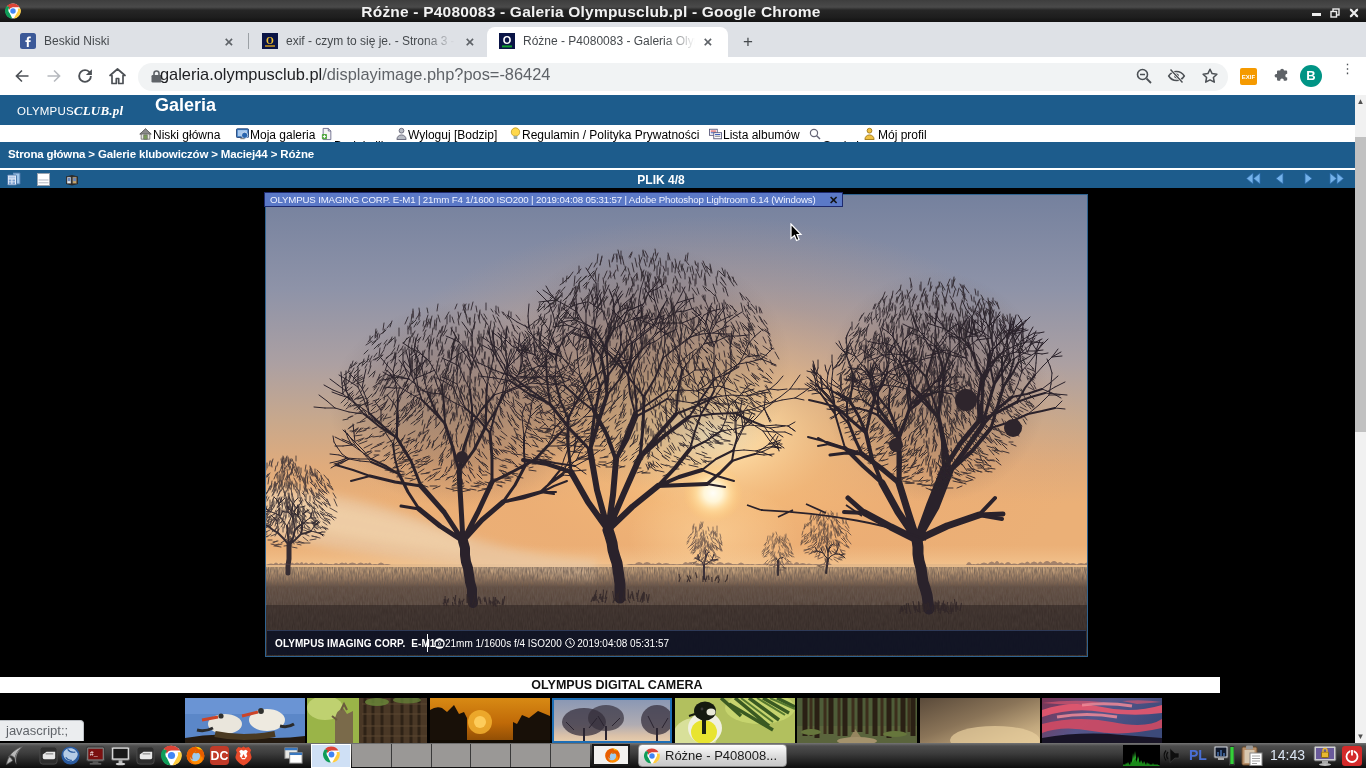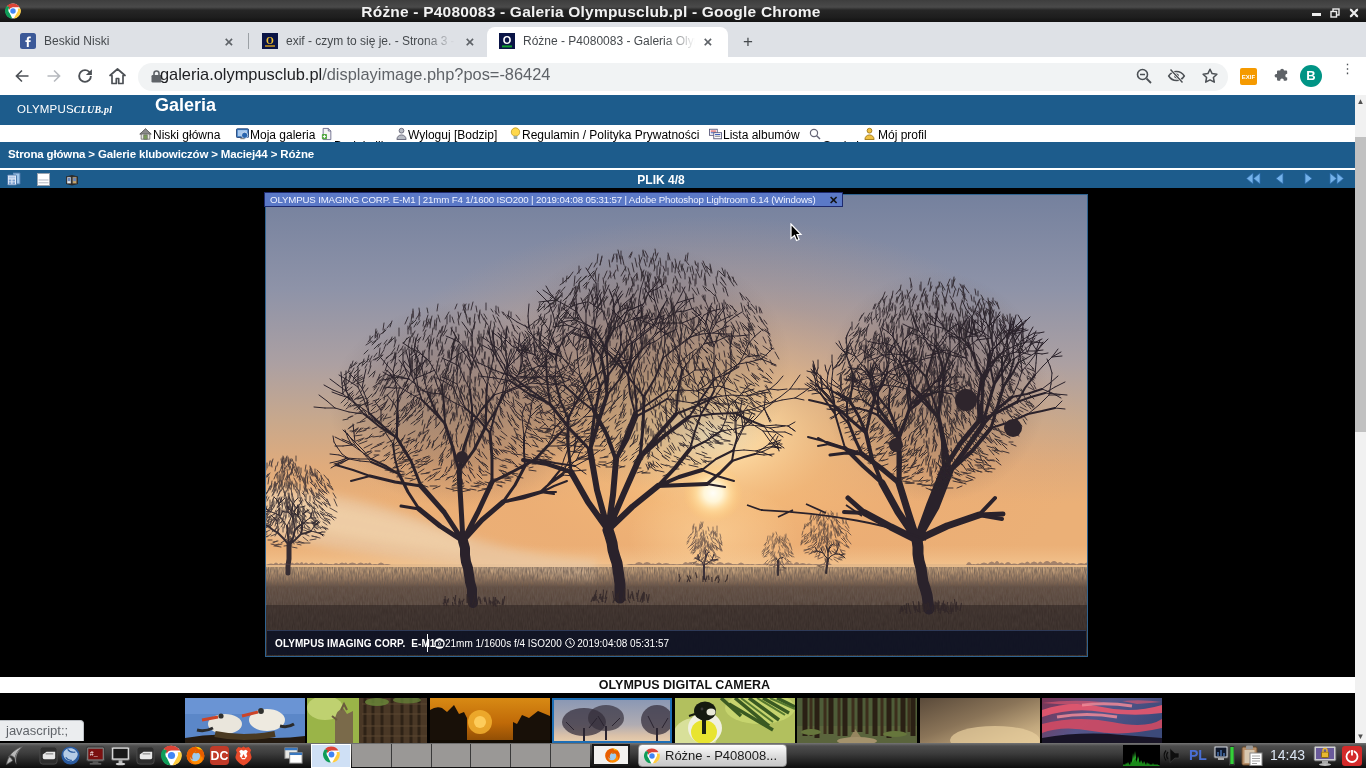--- a/index.html
+++ b/index.html
@@ -28,21 +28,21 @@
 .mi{font-size:12px;color:#000;white-space:nowrap}
 #breadcrumb{left:0;top:47px;width:1355px;height:26px;background:#1d5c8c}
 #breadcrumb span{position:absolute;left:8px;top:6px;font-size:11.5px;font-weight:bold;color:#fff;letter-spacing:-0.15px}
 #whitesep{left:0;top:73px;width:1355px;height:2px;background:#fff}
 #plikbar{left:0;top:75px;width:1355px;height:18px;background:#1d5c8c}
 #pliktext{left:0;top:3px;width:1322px;text-align:center;font-size:12px;font-weight:bold;color:#fff}
 
 #photo{left:265px;top:99px;width:823px;height:463px;border:1px solid #2f6390;background:#000}
 #exiftip{left:264px;top:97px;width:579px;height:15px;background:#5b79c7;border:1px solid #1e2a6e;color:#eef1ff;font-size:9.7px;line-height:13px;white-space:nowrap;letter-spacing:-0.15px}
 #caption{left:267px;top:535px;width:819px;height:25px;background:rgba(13,17,35,0.88);border-top:1px solid #2e3a58;color:#fff;font-size:11px}
-#odc{left:0;top:582px;width:1355px;height:16px;background:#fff;text-align:center;text-indent:14px;font-size:12.5px;font-weight:bold;color:#111;line-height:16px}
+#odc{left:0;top:582px;width:1220px;height:16px;background:#fff;text-align:center;text-indent:14px;font-size:12.5px;font-weight:bold;color:#111;line-height:16px}
 
 .thumb{top:603px;width:120px;height:45px;overflow:hidden}
 
 #status{left:0;top:625px;width:84px;height:21px;background:#ebedef;border:1px solid #bdc1c6;border-left:none;border-bottom:none;border-top-right-radius:4px;color:#606469;font-size:13px;line-height:20px;padding-left:6px}
 
 #sbar{left:1355px;top:95px;width:11px;height:648px;background:#f1f1f1}
 #sthumb{left:0px;top:42px;width:11px;height:295px;background:#c1c1c1}
 .sarr{left:0;width:11px;height:13px;color:#505050;font-size:8px;text-align:center;line-height:13px}
 
 #taskbar{left:0;top:743px;width:1366px;height:25px;background:linear-gradient(180deg,#757575 0%,#4d4d4d 12%,#3d3d3d 40%,#252525 70%,#0d0d0d 100%)}
@@ -141,21 +141,21 @@
         <text x="8.5" y="11" font-family="Liberation Sans" font-size="6" font-weight="bold" fill="#fff" text-anchor="middle">EXIF</text>
       </svg></div>
 <div class="abs" style="left:1272px;top:67px;width:18px;height:18px"><svg viewBox="0 0 18 18" width="100%" height="100%" xmlns="http://www.w3.org/2000/svg">
         <path d="M6.2 3.6h2a1.9 1.9 0 1 1 3.8 0h2c.7 0 1.2.5 1.2 1.2v2a1.9 1.9 0 1 0 0 3.8v2c0 .7-.5 1.2-1.2 1.2h-2.3a1.8 1.8 0 1 0-3.4 0H6.2A1.2 1.2 0 0 1 5 12.6v-2.2a1.8 1.8 0 1 1 0-3.4V4.8c0-.7.5-1.2 1.2-1.2z" fill="#5f6368"></path>
       </svg></div>
 <div class="abs" style="left:1300px;top:65px;width:22px;height:22px;background:#009485;border-radius:50%;color:#fff;font-size:13px;font-weight:bold;text-align:center;line-height:22px">B</div>
 <div class="abs" style="left:1341px;top:66px;width:8px;height:20px;color:#4c5055;font-size:13px;line-height:6px;text-align:center">⋮<br> </div>
 
 <div class="abs" id="page">
   <div class="abs" id="hdrblue"></div>
-  <div class="abs" id="logo"><span style="font-weight:normal">OLYMPUS</span><span style="font-family:'Liberation Serif',serif;font-style:italic;font-size:10px">CLUB.pl</span></div>
+  <div class="abs" id="logo"><span style="font-weight:normal">OLYMPUS</span><span style="font-family:'Liberation Serif',serif;font-style:italic;font-size:13px">CLUB.pl</span></div>
   <div class="abs" id="galeria">Galeria</div>
   <div class="abs" id="menustrip"></div>
   <span class="abs" style="left:139px;top:32px;width:13px;height:14px"><svg viewBox="0 0 15 14" width="100%" height="100%" xmlns="http://www.w3.org/2000/svg">
           <path d="M7.5 1 1 7h1.5v6h10V7H14z" fill="#e8e8e0" stroke="#555" stroke-width="0.8"></path>
           <path d="M7.5 1 1 7h13z" fill="#8a8a8a" stroke="#555" stroke-width="0.8"></path>
           <rect x="5.5" y="8" width="4" height="5" fill="#7a9a5a" stroke="#555" stroke-width="0.6"></rect>
         </svg></span>
 <span class="abs mi" style="left:153px;top:33px">Niski główna</span>
 <span class="abs" style="left:236px;top:32px;width:13px;height:14px"><svg viewBox="0 0 15 13" width="100%" height="100%" xmlns="http://www.w3.org/2000/svg">
           <rect x="0.5" y="0.5" width="14" height="10" rx="1" fill="#3a7abf" stroke="#1a3a6f"></rect>

